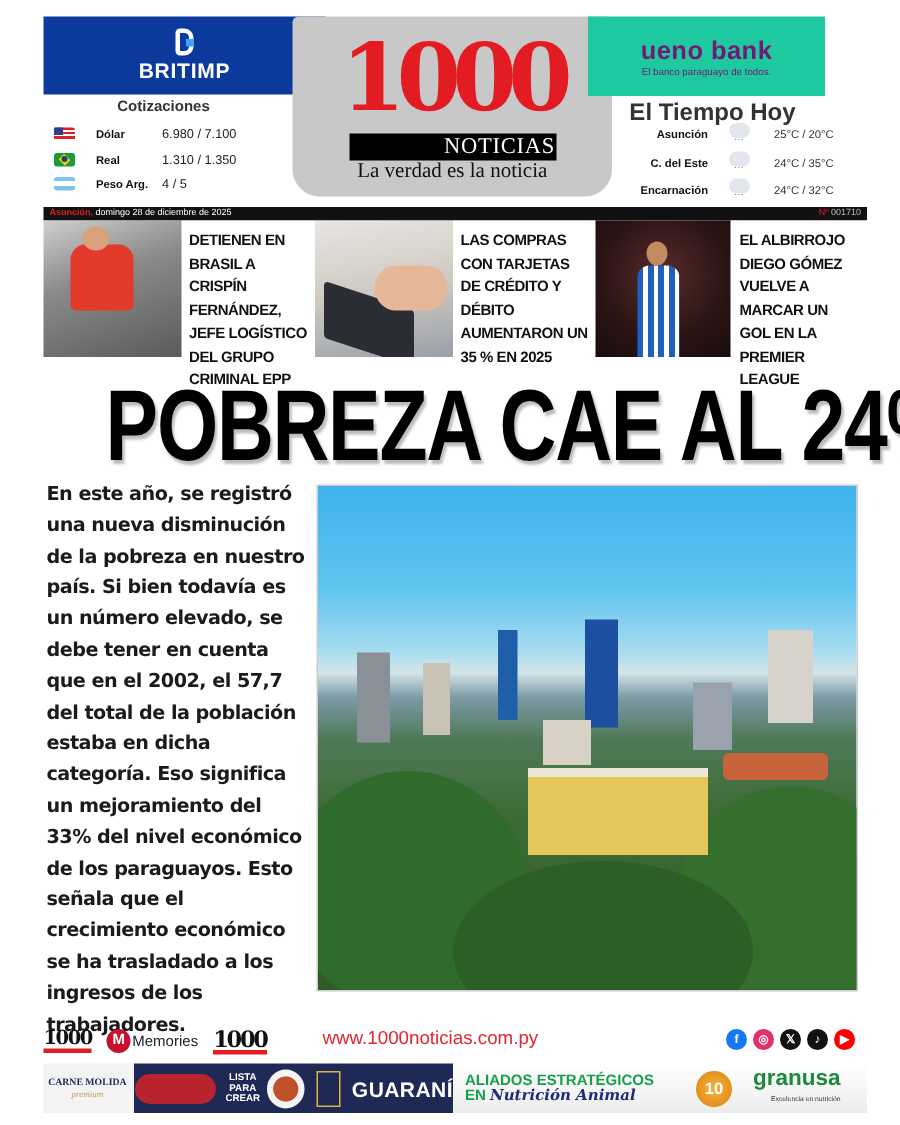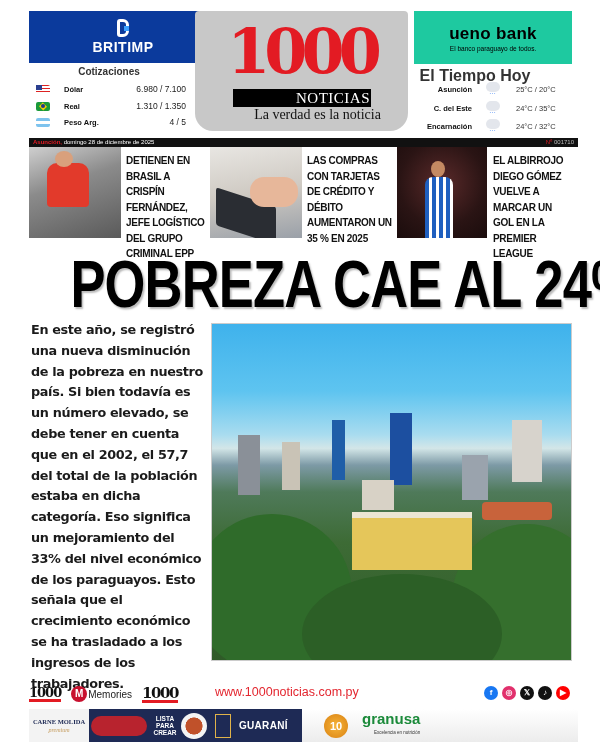--- a/index.html
+++ b/index.html
@@ -15,31 +15,31 @@
   .cot-title { left: 29px; top: 66px; width: 160px; text-align: center; font-size: 10px; font-weight: bold; color: #333; }
   .cot-row { left: 36px; width: 150px; height: 14px; display: flex; align-items: center; font-size: 8px; }
   .flag { width: 14px; height: 9px; border-radius: 2px; margin-right: 14px; flex: 0 0 auto; }
   .flag-us { background: repeating-linear-gradient(180deg, #d22 0 1.5px, #fff 1.5px 3px); position: relative; }
   .flag-us::before { content: ""; position: absolute; left: 0; top: 0; width: 6px; height: 5px; background: #2a3f8f; }
   .flag-br { background: #1a9a3a; position: relative; }
   .flag-br::before { content: ""; position: absolute; left: 3px; top: 1px; width: 8px; height: 7px; background: #f5d000; transform: rotate(45deg) scale(0.75); }
   .flag-br::after { content: ""; position: absolute; left: 5px; top: 2.5px; width: 4px; height: 4px; border-radius: 50%; background: #1e3a8a; }
   .flag-ar { background: linear-gradient(180deg, #7ec3ee 0 33%, #fff 33% 66%, #7ec3ee 66%); }
   .cot-name { width: 44px; font-weight: bold; color: #111; font-size: 7.5px; }
-  .cot-val { flex: 1; text-align: right; color: #222; font-size: 8.5px; }
+  .cot-val { flex: 1; text-align: left; color: #222; font-size: 8.5px; }
 
   
   .masthead { left: 195px; top: 11px; width: 213px; height: 120px; background: #c8c8c8; border-radius: 4px 4px 18px 18px; }
   .mh-1000 { left: 0; top: 6px; width: 213px; text-align: center; font-family: "DejaVu Serif", serif; font-weight: bold; font-size: 62px; color: #e31b23; letter-spacing: -6px; line-height: 70px; }
   .mh-bar { left: 38px; top: 78px; width: 138px; height: 18px; background: #000; }
   .mh-noticias { left: 100px; top: 79px; width: 76px; height: 16px; color: #fff; font-family: "Liberation Serif", serif; font-size: 15px; text-align: center; line-height: 16px; letter-spacing: 0.5px; }
-  .mh-slogan { left: 16px; top: 96px; width: 213px; text-align: center; font-family: "Liberation Serif", serif; font-size: 14px; color: #111; }
-
-  
-  .ueno { left: 414px; top: 11px; width: 158px; height: 53px; background: #1ec9a0; display: flex; flex-direction: column; align-items: center; justify-content: center; color: #000000; }
+  .mh-slogan { left: 0; top: 96px; width: 213px; text-align: center; font-family: "Liberation Serif", serif; font-size: 14px; color: #111; }
+
+  
+  .ueno { left: 392px; top: 11px; width: 158px; height: 53px; background: #1ec9a0; display: flex; flex-direction: column; align-items: center; justify-content: center; color: #701a75; }
   .ueno-name { font-size: 17px; font-weight: bold; letter-spacing: 0.3px; }
   .ueno-tag { font-size: 6.5px; margin-top: 1px; }
   .tiempo-title { left: 392px; top: 67px; width: 166px; text-align: center; font-size: 16px; font-weight: bold; color: #333; }
   .w-row { left: 420px; width: 160px; height: 18px; display: flex; align-items: center; font-size: 7.5px; }
   .w-city { width: 60px; text-align: right; font-weight: bold; color: #111; padding-right: 8px; }
   .w-icon { width: 18px; height: 16px; position: relative; margin: 0 14px 0 4px; }
   .w-icon::before { content: ""; position: absolute; left: 2px; top: 1px; width: 14px; height: 10px; border-radius: 7px; background: #e3e6ec; }
   .w-icon::after { content: "\2026"; position: absolute; left: 5px; top: 7px; font-size: 7px; color: #3b82f6; }
   .w-temp { color: #333; font-size: 7.5px; }
 
@@ -82,21 +82,21 @@
   .site-url { left: 215px; top: 685px; font-size: 12.5px; color: #e3262f; }
   .socials { left: 484px; top: 686px; display: flex; gap: 4px; }
   .soc { width: 14px; height: 14px; border-radius: 50%; color: #fff; font-size: 8px; font-weight: bold; text-align: center; line-height: 14px; }
   .banner-left { left: 29px; top: 709px; width: 273px; height: 33px; background: linear-gradient(90deg, #f3f3f3 0 22%, #1e2a55 22% 100%); display: flex; align-items: center; }
   .bl-carne { width: 60px; text-align: center; font-family: "Liberation Serif", serif; font-weight: bold; font-size: 6.5px; color: #1e2a55; line-height: 8px; }
   .bl-carne i { display: block; color: #c49a5a; font-weight: normal; font-size: 6px; }
   .bl-pack { width: 56px; height: 20px; border-radius: 10px; background: #b8232e; margin-left: 2px; }
   .bl-lista { width: 24px; color: #fff; font-weight: bold; font-size: 6.5px; line-height: 7px; text-align: center; margin-left: 6px; }
   .bl-plate { width: 26px; height: 26px; border-radius: 50%; background: radial-gradient(circle, #c0512a 0 45%, #f4f4f4 48%); margin-left: 4px; }
   .bl-badge { width: 16px; height: 24px; border: 1px solid #e0b34a; margin-left: 8px; }
-  .bl-guarani { color: #fff; font-weight: bold; font-size: 10px; margin-left: 8px; letter-spacing: 0.3px; }
+  .bl-guarani { color: #fff; font-weight: bold; font-size: 14px; margin-left: 8px; letter-spacing: 0.3px; }
   .banner-right { left: 302px; top: 709px; width: 276px; height: 33px; background: linear-gradient(180deg, #ffffff, #ececec); display: flex; align-items: center; padding-left: 8px; }
   .br-aliados { font-weight: bold; font-size: 10px; color: #14a04a; line-height: 10px; width: 140px; }
   .br-aliados span { display: block; font-family: "DejaVu Serif", serif; font-style: italic; color: #1e2a7a; font-size: 10px; }
   .br-10 { width: 24px; height: 24px; border-radius: 50%; background: radial-gradient(circle, #f7b53a, #d98112); color: #fff; font-weight: bold; font-size: 11px; text-align: center; line-height: 24px; margin-left: 14px; }
   .br-granusa { margin-left: 14px; color: #1b8a3a; font-weight: bold; font-size: 15px; line-height: 14px; }
   .br-granusa small { display: block; color: #333; font-size: 4.5px; font-weight: normal; text-align: right; }
 </style>
 </head>
 <body>
 
@@ -206,18 +206,25 @@
     <div>LISTA</div>
     <div>PARA</div>
     <div>CREAR</div>
   </div>
   <div class="bl-plate"></div>
   <div class="bl-badge"></div>
   <div class="bl-guarani">GUARANÍ</div>
 </div>
 
 <div class="abs banner-right">
+  <div class="br-aliados">
+    <div>ALIADOS ESTRATÉGICOS</div>
+    <div style="display:flex;">
+        <b style="white-space:pre;">EN </b>
+        <span>Nutrición Animal</span>
+      </div>
+  </div>
   <div class="br-10">10</div>
   <div class="br-granusa">
     <span>granusa</span>
     <small>Excelencia en nutrición</small>
   </div>
 </div>
 
 </body></html>

